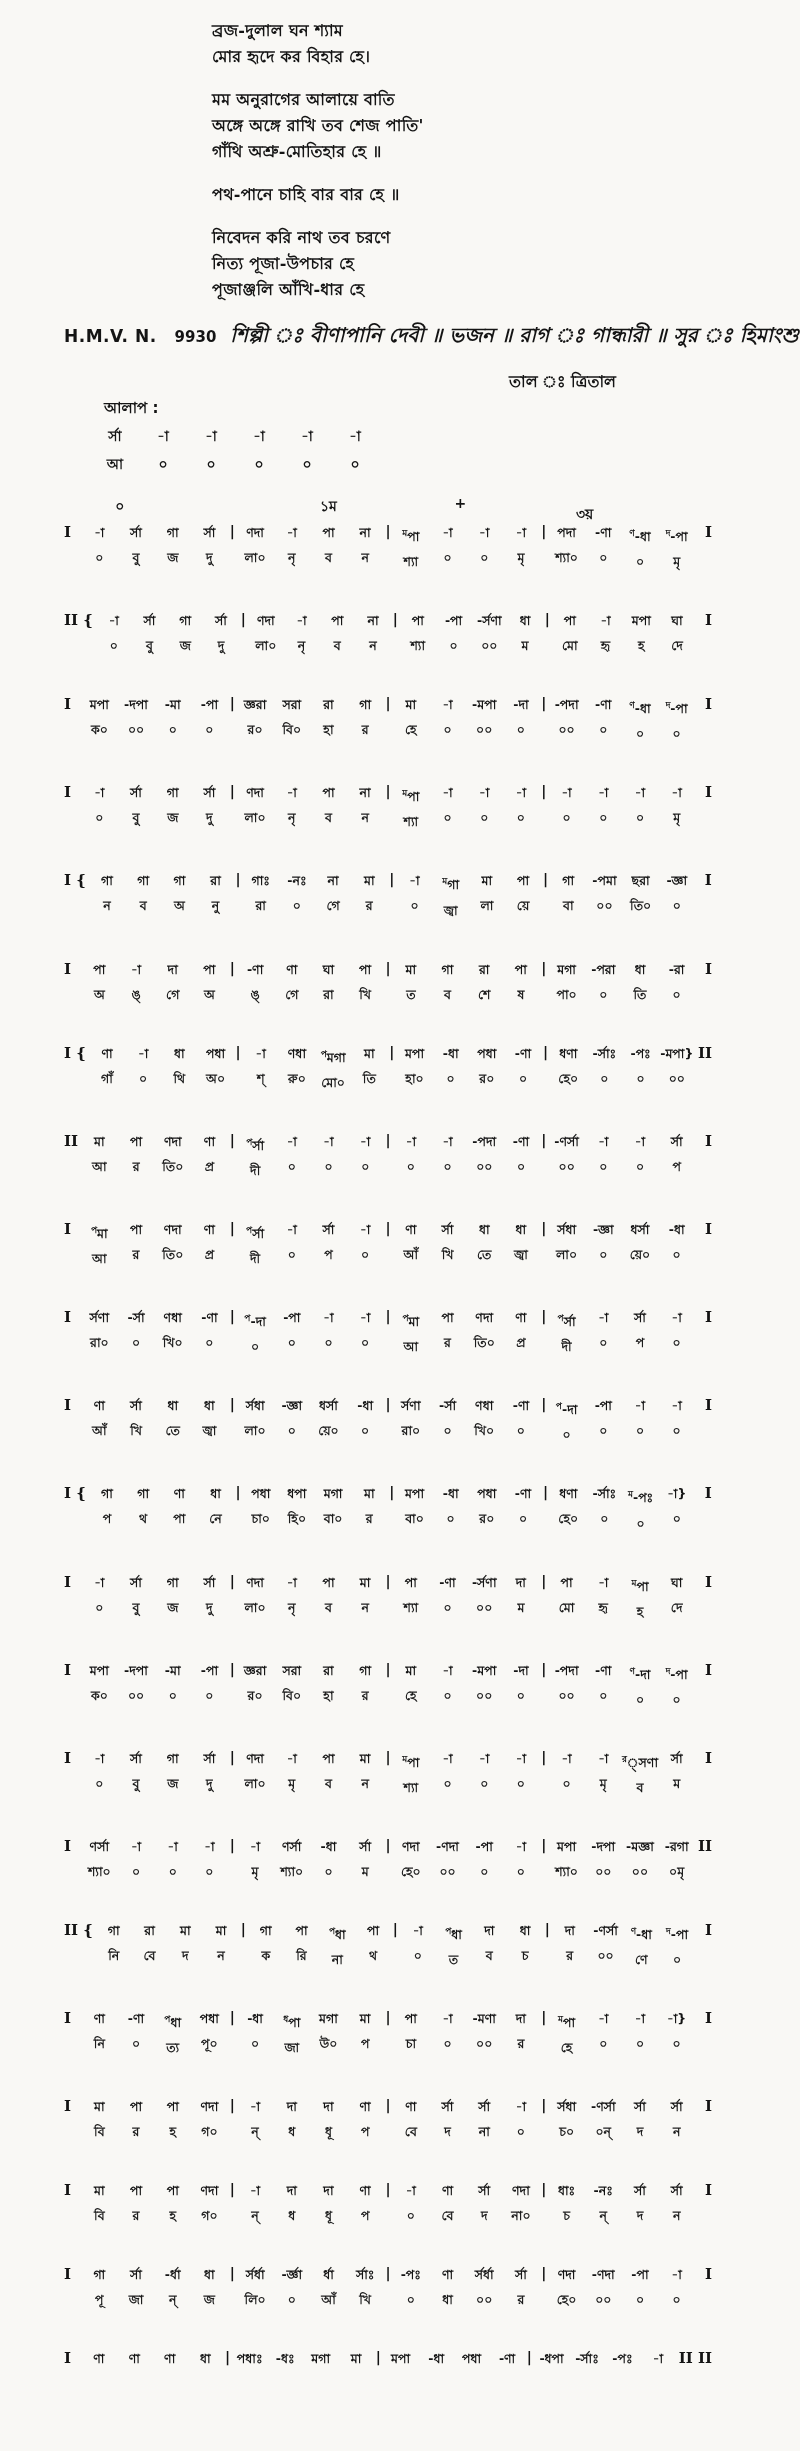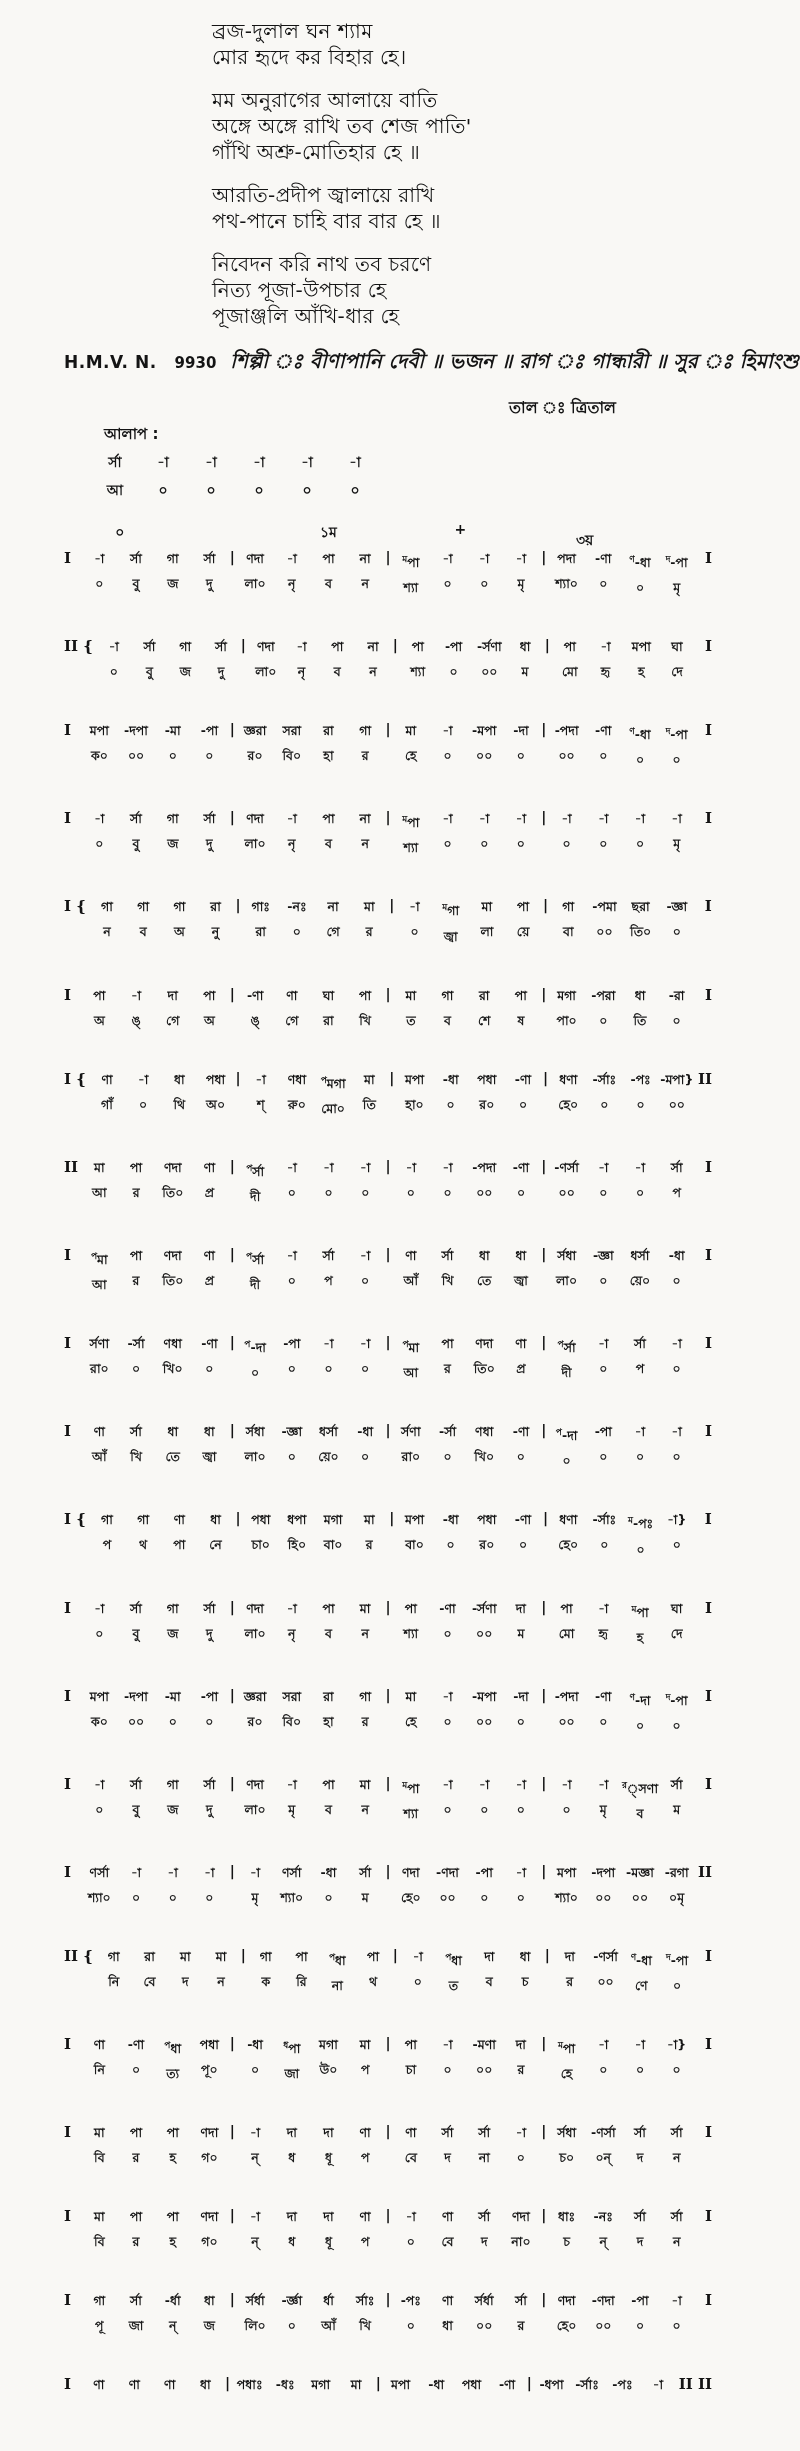--- a/index.html
+++ b/index.html
@@ -10,21 +10,21 @@
     font-family:"DejaVu Sans",sans-serif;
     overflow:hidden;
     position:relative;
   }
   .page{padding:18px 0 0 64px;}
 
   
   .lyrics-block{margin-left:148px;}
   .stanza{margin-bottom:17px;}
   .lyric-line{
-    font-size:20px;line-height:26px;font-weight:400;
+    font-size:16px;line-height:26px;font-weight:700;
     letter-spacing:.3px;white-space:nowrap;
   }
 
   
   .hmv{margin-top:14px;white-space:nowrap;font-weight:700;}
   .hmv .latin{font-size:17px;letter-spacing:.5px;}
   .hmv .num{font-size:15px;margin:0 14px 0 18px;}
   .hmv .bn{font-size:20px;font-style:italic;}
   .tala-line{margin:16px 0 0 445px;font-size:16px;font-weight:700;}
 
@@ -66,21 +66,20 @@
       <div class="stanza">
         <div class="lyric-line">ব্রজ-দুলাল ঘন শ্যাম</div>
         <div class="lyric-line">মোর হৃদে কর বিহার হে।</div>
       </div>
       <div class="stanza">
         <div class="lyric-line">মম অনুরাগের আলায়ে বাতি</div>
         <div class="lyric-line">অঙ্গে অঙ্গে রাখি তব শেজ পাতি'</div>
         <div class="lyric-line">গাঁথি অশ্রু-মোতিহার হে ॥</div>
       </div>
       <div class="stanza">
-        <div class="lyric-line">আরতি-প্রদীপ জ্বালায়ে রাখি</div>
         <div class="lyric-line">পথ-পানে চাহি বার বার হে ॥</div>
       </div>
       <div class="stanza">
         <div class="lyric-line">নিবেদন করি নাথ তব চরণে</div>
         <div class="lyric-line">নিত্য পূজা-উপচার হে</div>
         <div class="lyric-line">পূজাঞ্জলি আঁখি-ধার হে</div>
       </div>
     </div>
 
   <div class="hmv">

